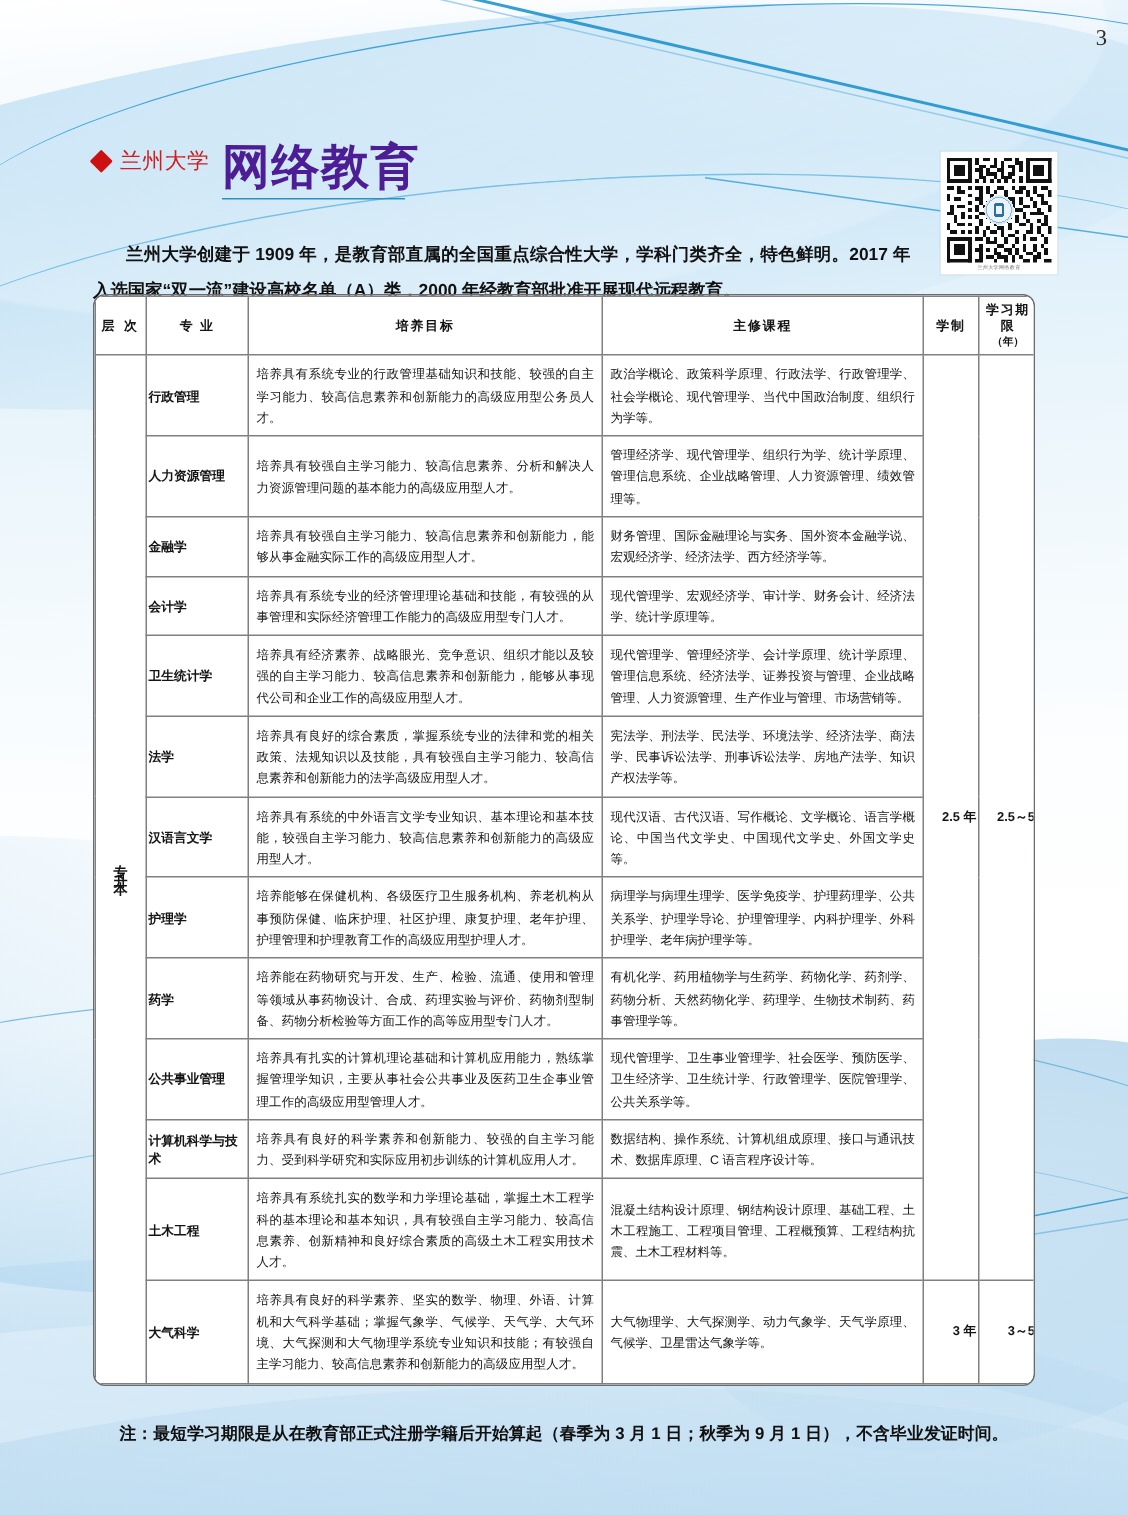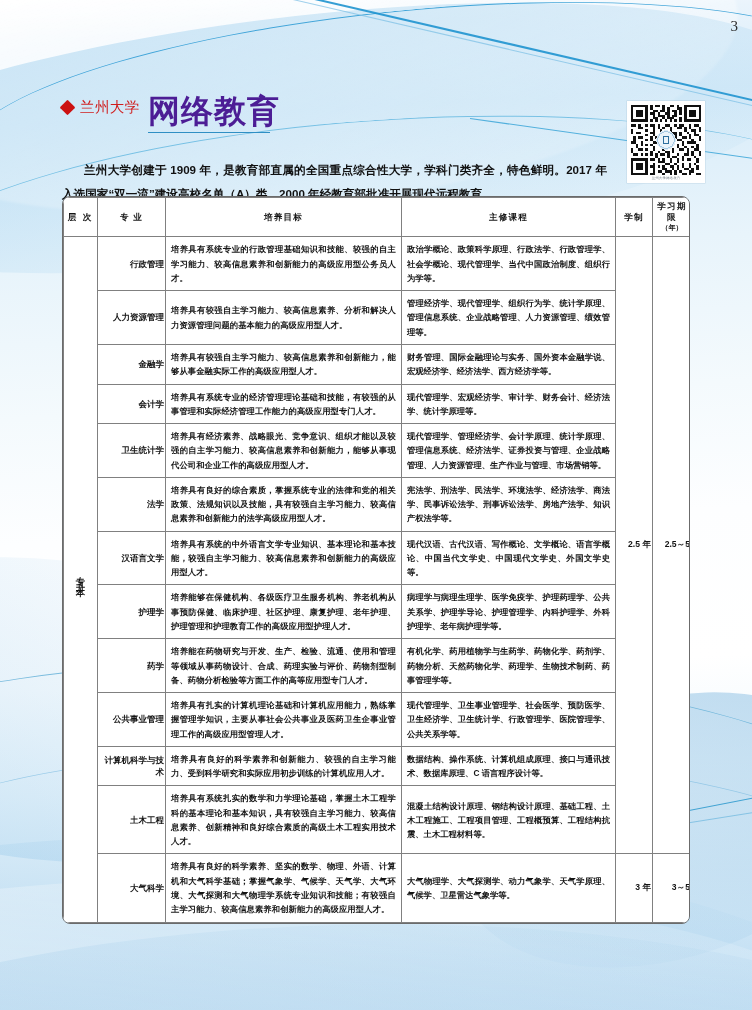--- a/index.html
+++ b/index.html
@@ -277,32 +277,32 @@
     line-height: 1.9;
   }
   td.c-level .vtxt {
     writing-mode: vertical-rl;
     text-orientation: upright;
     display: inline-block;
     letter-spacing: 6px;
     font-weight: bold;
   }
   td.c-major {
-    text-align: right;
+    text-align: left;
     font-size: 8.5px;
     padding: 2px 1px;
     line-height: 1.45;
     font-weight: bold;
   }
   td.c-goal, td.c-courses {
     font-size: 8.3px;
     line-height: 1.72;
     padding: 5px 5px;
     text-align: justify;
-    font-weight: bold;
+    font-weight: normal;
     margin-top: 12px;
   }
   td.c-goal { letter-spacing: .1px; }
   td.c-years, td.c-span {
     text-align: right;
     font-size: 8.6px;
     font-weight: bold;
   }
 
   .note {
@@ -633,14 +633,15 @@
             <td class="c-major">大气科学</td>
             <td class="c-goal">培养具有良好的科学素养、坚实的数学、物理、外语、计算机和大气科学基础；掌握气象学、气候学、天气学、大气环境、大气探测和大气物理学系统专业知识和技能；有较强自主学习能力、较高信息素养和创新能力的高级应用型人才。</td>
             <td class="c-courses">大气物理学、大气探测学、动力气象学、天气学原理、气候学、卫星雷达气象学等。</td>
             <td class="c-years" rowspan="1">3 年</td>
             <td class="c-span" rowspan="1">3～5</td>
           </tr>
         </tbody>
     </table>
   </div>
 
+  <div class="note">注：最短学习期限是从在教育部正式注册学籍后开始算起（春季为 3 月 1 日；秋季为 9 月 1 日），不含毕业发证时间。</div>
 
 </div>
 
 </body></html>

